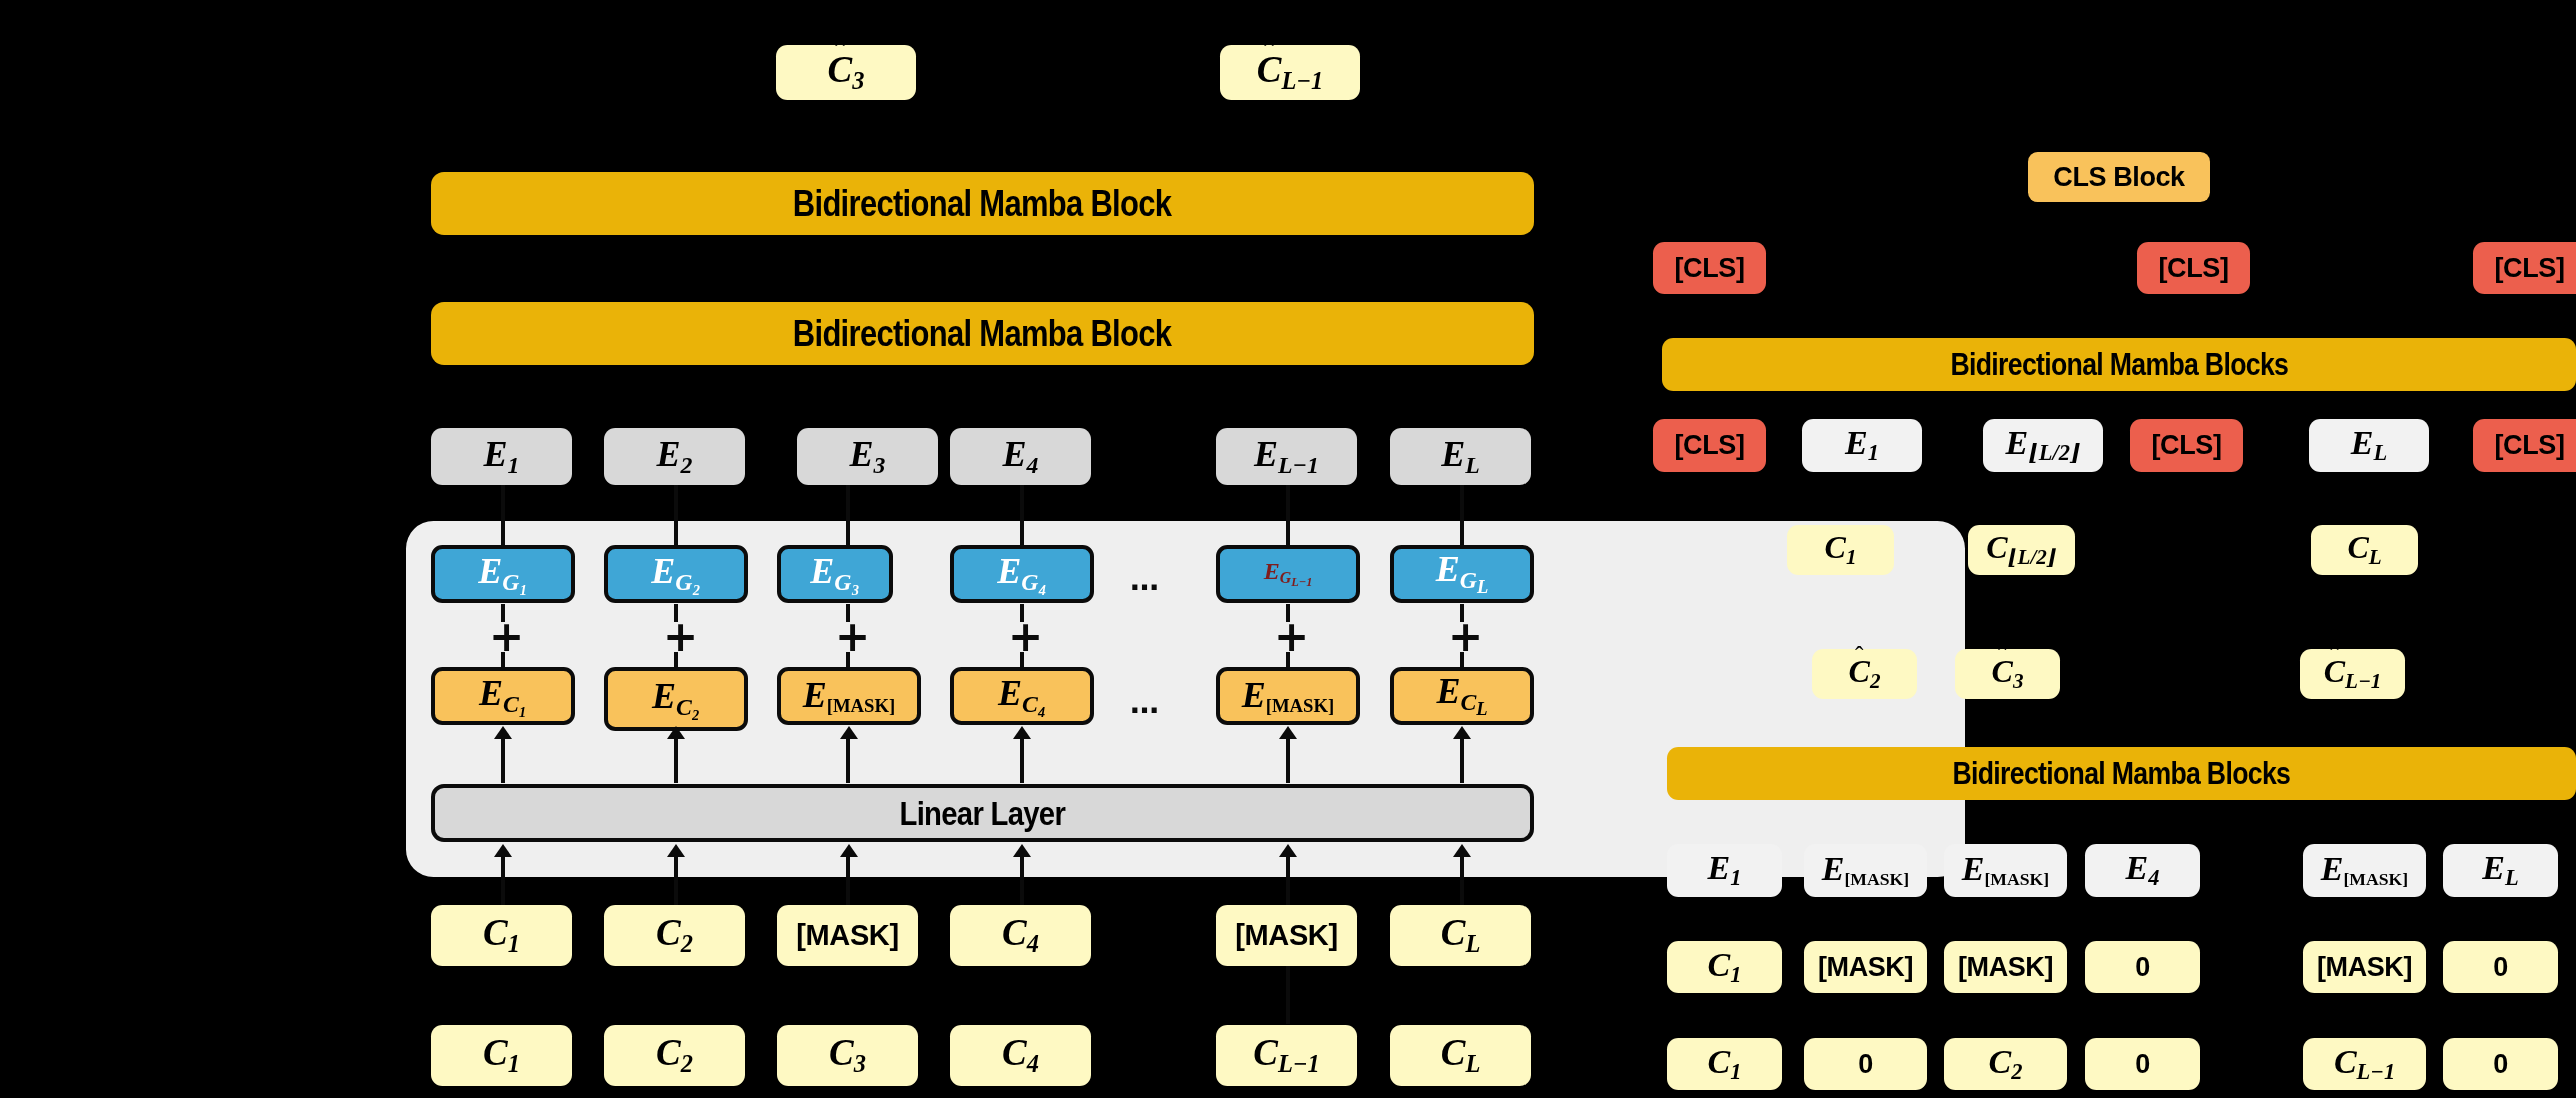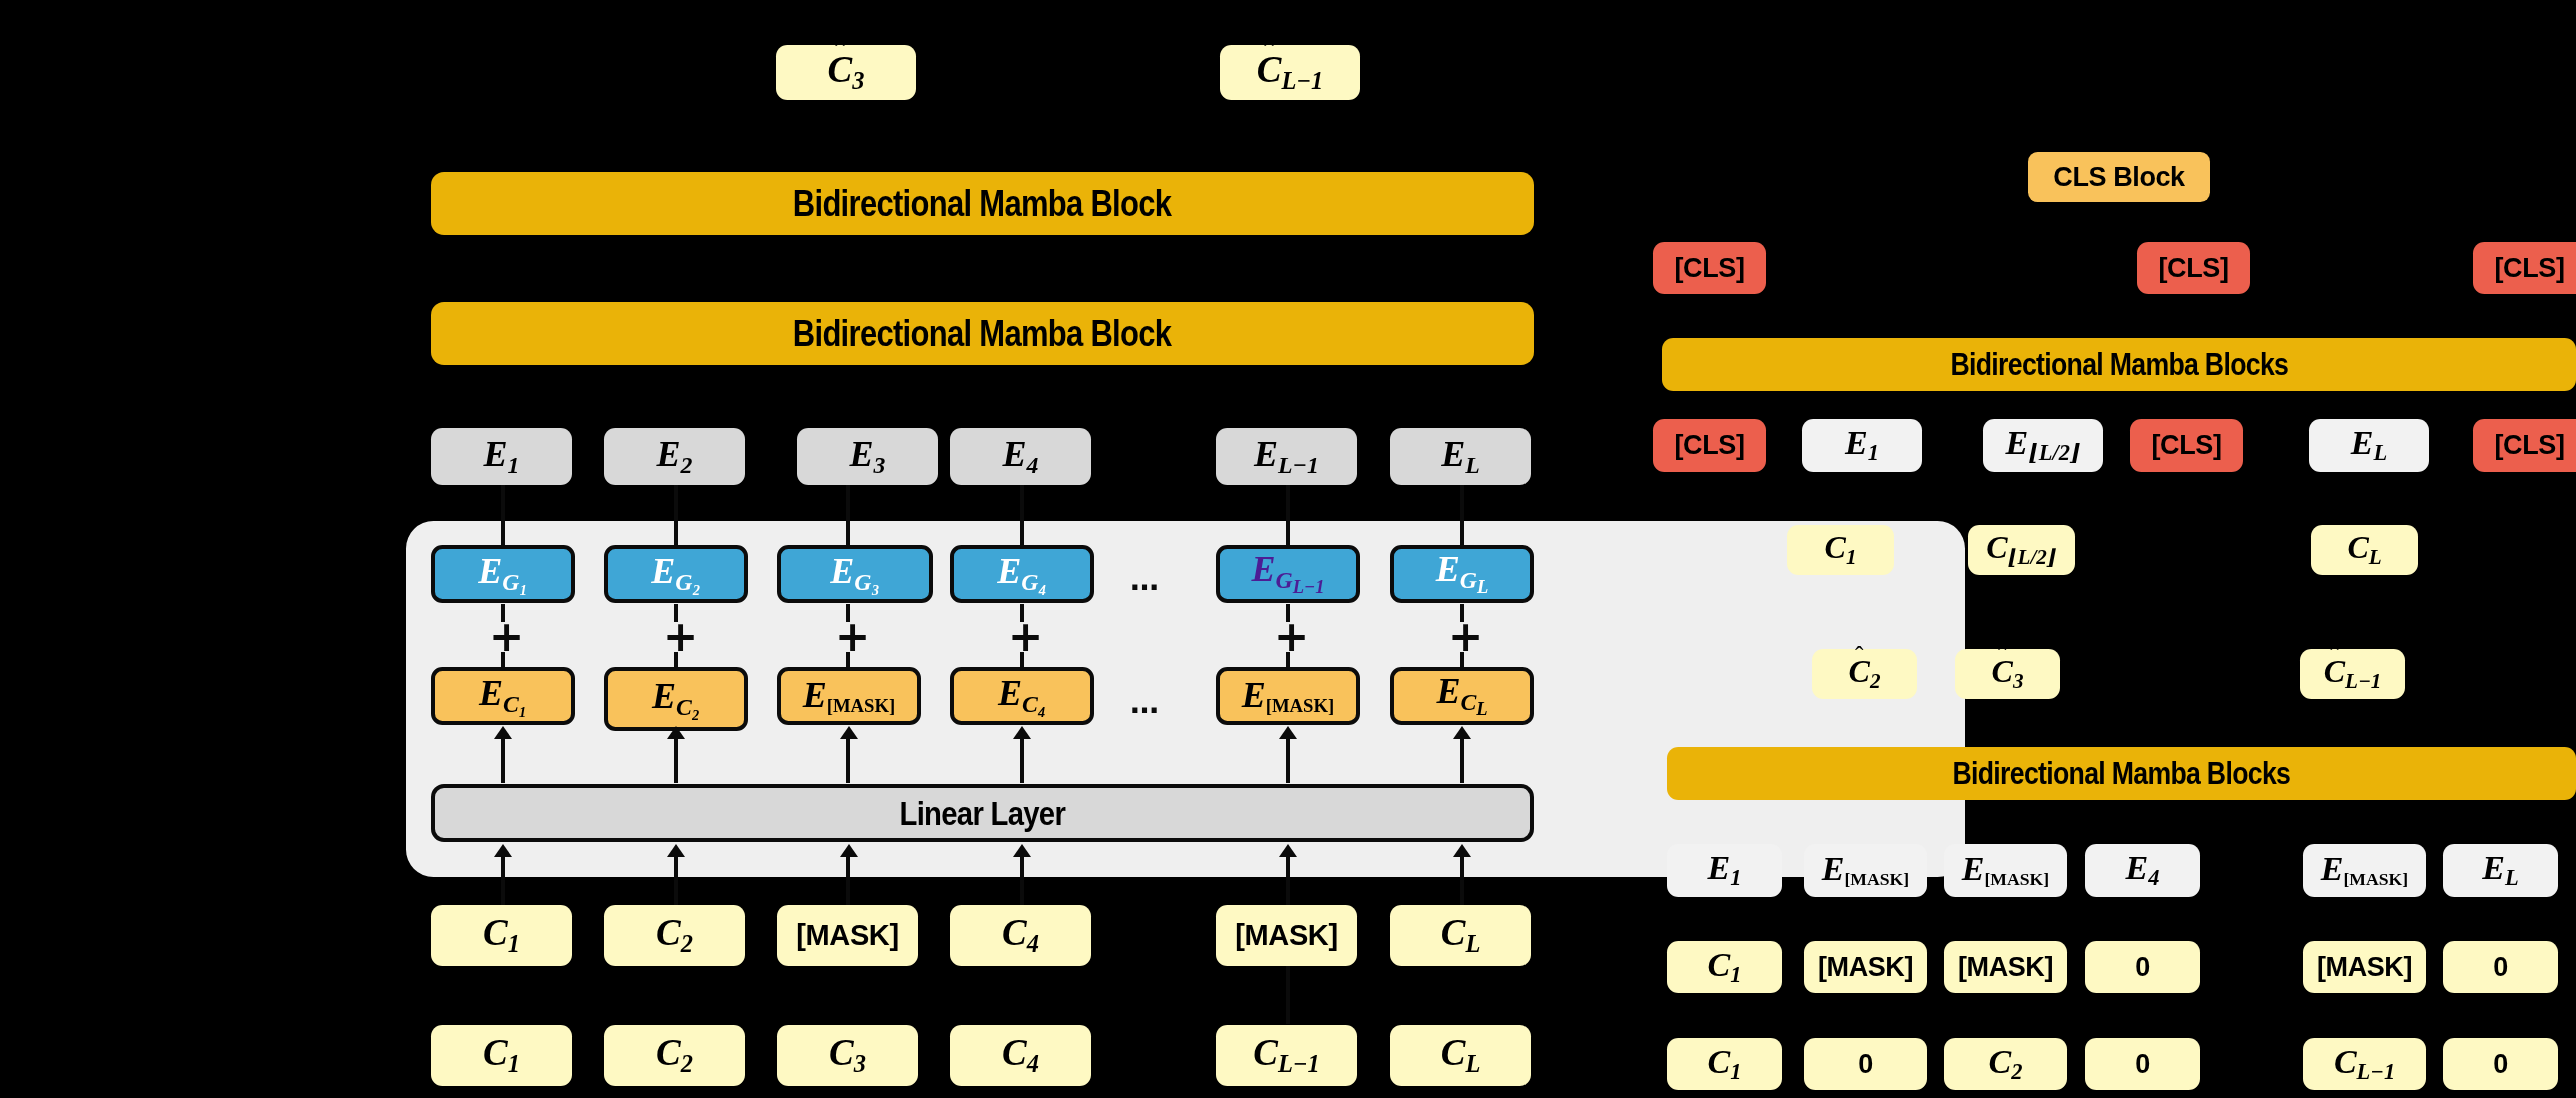--- a/index.html
+++ b/index.html
@@ -86,28 +86,28 @@
 <div style="position:absolute;left:406px;top:521px;width:1559px;height:356px;
             background:#efefef;border-radius:27.5px;"></div>
 
 <div id="lp-eg">
       <div class="box c-blue bd" style="left: 431px; top: 545px; width: 144px; height: 58px;">
         <span class="lbl" style="font-size: 36px; color: rgb(255, 255, 255);">E<sub style="font-size:0.66em">G₁</sub></span>
       </div>
       <div class="box c-blue bd" style="left: 604px; top: 545px; width: 144px; height: 58px;">
         <span class="lbl" style="font-size: 36px; color: rgb(255, 255, 255);">E<sub style="font-size:0.66em">G₂</sub></span>
       </div>
-      <div class="box c-blue bd" style="left: 777px; top: 545px; width: 156px; height: 58px;">
+      <div class="box c-blue bd" style="left: 777px; top: 545px; width: 116px; height: 58px;">
         <span class="lbl" style="font-size: 36px; color: rgb(255, 255, 255);">E<sub style="font-size:0.66em">G₃</sub></span>
       </div>
       <div class="box c-blue bd" style="left: 950px; top: 545px; width: 144px; height: 58px;">
         <span class="lbl" style="font-size: 36px; color: rgb(255, 255, 255);">E<sub style="font-size:0.66em">G₄</sub></span>
       </div>
       <div class="box c-blue bd" style="left: 1216px; top: 545px; width: 144px; height: 58px;">
-        <span class="lbl" style="font-size: 36px; color: #4c1d95;">E<sub style="font-size:0.66em">G<sub style="font-size:0.78em">L−1</sub></sub></span>
+        <span class="lbl" style="font-size: 24px; color: #7f1d1d;">E<sub style="font-size:0.66em">G<sub style="font-size:0.78em">L−1</sub></sub></span>
       </div>
       <div class="box c-blue bd" style="left: 1390px; top: 545px; width: 144px; height: 58px;">
         <span class="lbl" style="font-size: 36px; color: rgb(255, 255, 255);">E<sub style="font-size:0.66em">G<sub style="font-size:0.78em">L</sub></sub></span>
       </div>
     </div>
 <div id="lp-plus">
       <div class="plus" style="left: 489px; top: 616px; font-size: 42px;">+</div>
       <div class="plus" style="left: 663px; top: 616px; font-size: 42px;">+</div>
       <div class="plus" style="left: 835px; top: 616px; font-size: 42px;">+</div>
       <div class="plus" style="left: 1008px; top: 616px; font-size: 42px;">+</div>

